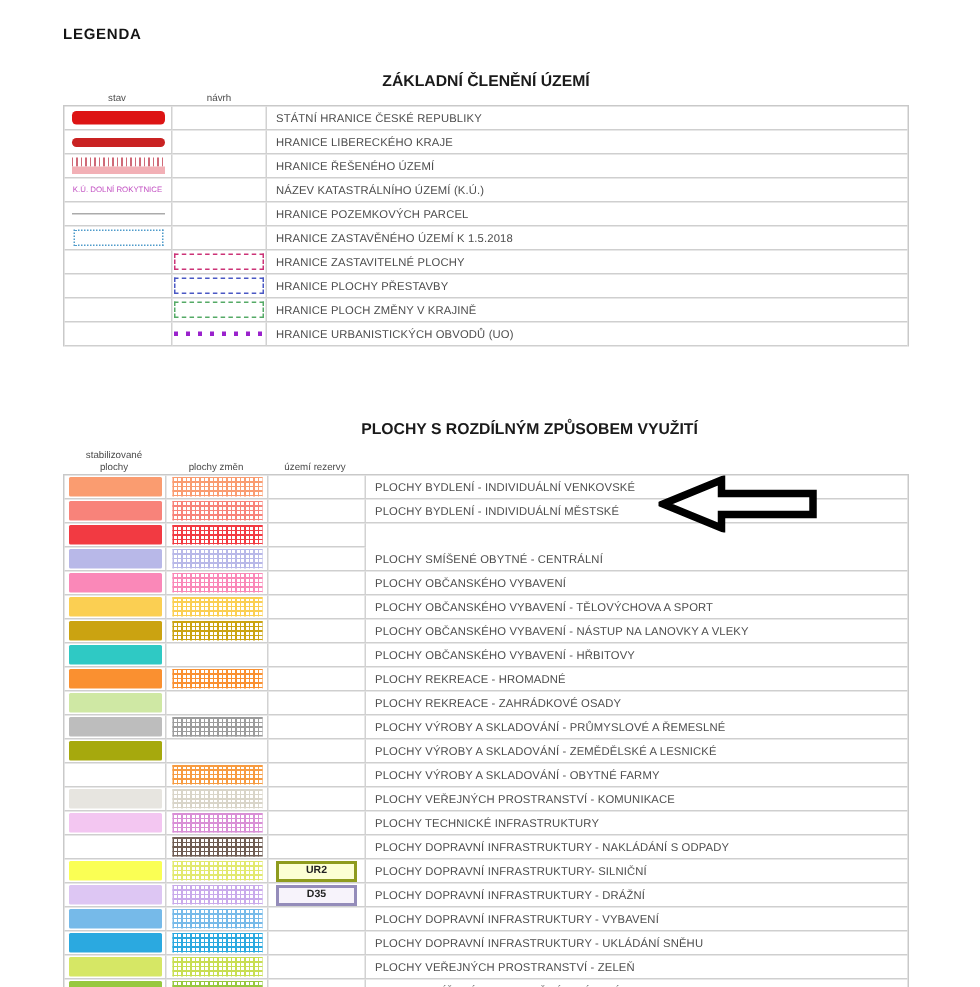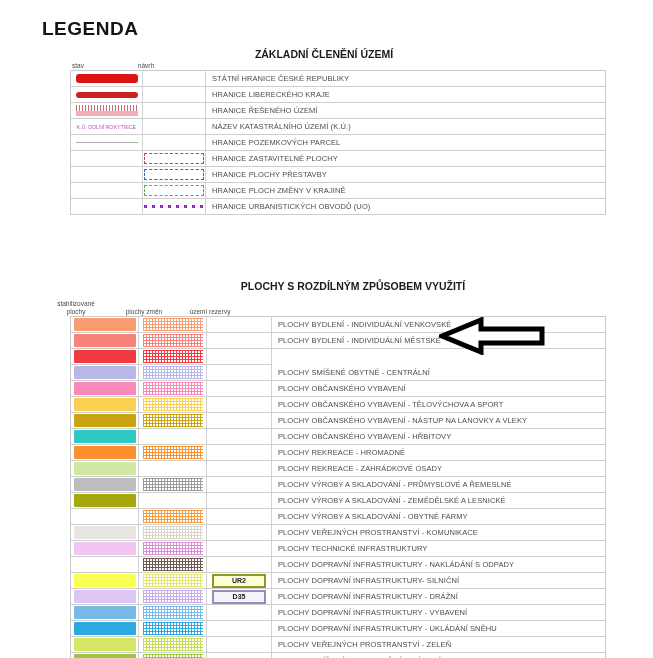--- a/index.html
+++ b/index.html
@@ -2,33 +2,33 @@
 <html><head>
 <meta charset="utf-8">
 <style>
   html,body{margin:0;padding:0;}
   body{
     width:653px;height:658px;overflow:hidden;background:#fff;position:relative;
     font-family:"Liberation Sans",sans-serif;-webkit-font-smoothing:antialiased;
   }
   .page-title{
     position:absolute;left:42px;top:18px;margin:0;
-    font-size:19px;font-weight:bold;letter-spacing:.5px;color:#141414;
+    font-size:10px;font-weight:bold;letter-spacing:.5px;color:#141414;
   }
   section{position:absolute;left:42px;width:564px;}
   #s1{top:48px;}
   #s2{top:280px;}
   .sec-title{margin:0;font-size:10.5px;font-weight:bold;color:#1a1a1a;text-align:center;line-height:12px;}
   #s2 .sec-title{padding-left:58px;}
   .heads{position:relative;font-size:6.5px;color:#4a4a4a;}
   #s1 .heads{height:10px;}
   #s2 .heads{height:24px;}
   .heads span{position:absolute;transform:translateX(-50%);text-align:center;bottom:1px;}
   #s2 .heads span{width:52px;line-height:7.5px;}
-  .tbl{border:1px solid #c9c9c9;border-bottom:none;margin-left:28px;}
+  .tbl{border:1px solid #c9c9c9;border-bottom:none;}
   .t-row{display:grid;height:16px;}
   #s1-body .t-row{grid-template-columns:72px 63px 1fr;}
   #s2-body .t-row{grid-template-columns:68px 68px 65px 1fr;}
   .cell{
     position:relative;display:flex;align-items:center;justify-content:center;
     border-right:1px solid #d2d2d2;border-bottom:1px solid #cfcfcf;overflow:hidden;
   }
   .cell.lbl{
     justify-content:flex-start;padding-left:6px;border-right:none;
     font-size:7.5px;color:#4c4c4c;letter-spacing:.1px;white-space:nowrap;
@@ -99,20 +99,27 @@
         <div class="cell lbl">NÁZEV KATASTRÁLNÍHO ÚZEMÍ (K.Ú.)</div>
       </div>
       <div class="t-row">
         <div class="cell">
           <div class="sym-line" style="height: 1px; background: rgb(171, 171, 171);"></div>
         </div>
         <div class="cell"></div>
         <div class="cell lbl">HRANICE POZEMKOVÝCH PARCEL</div>
       </div>
       <div class="t-row">
+        <div class="cell">
+          <div class="sym-box" style="border: 1.6px dotted rgb(79, 155, 202);"></div>
+        </div>
+        <div class="cell"></div>
+        <div class="cell lbl">HRANICE ZASTAVĚNÉHO ÚZEMÍ K 1.5.2018</div>
+      </div>
+      <div class="t-row">
         <div class="cell"></div>
         <div class="cell">
           <div class="sym-box" style="border: 1.6px dashed rgb(204, 51, 119);"></div>
         </div>
         <div class="cell lbl">HRANICE ZASTAVITELNÉ PLOCHY</div>
       </div>
       <div class="t-row">
         <div class="cell"></div>
         <div class="cell">
           <div class="sym-box" style="border: 1.6px dashed rgb(74, 88, 196);"></div>

